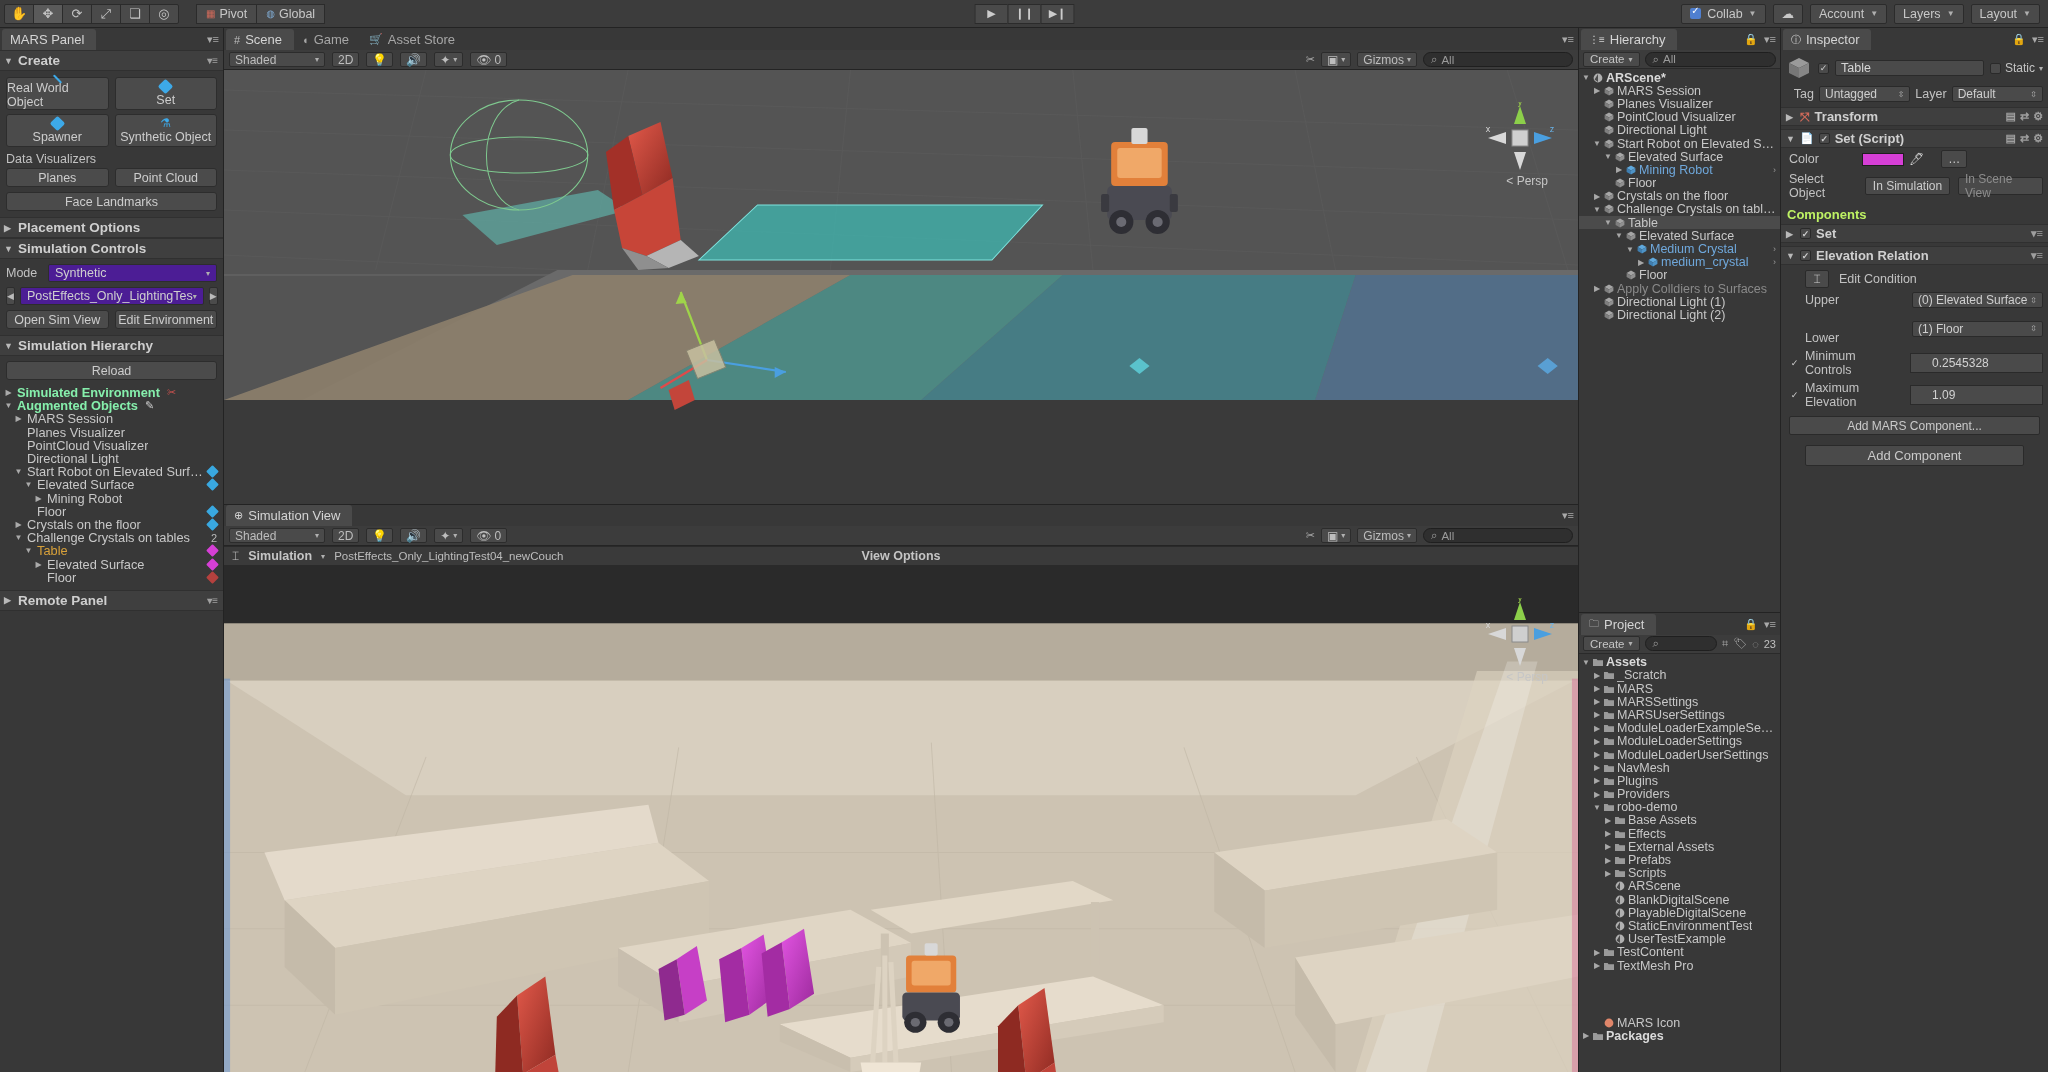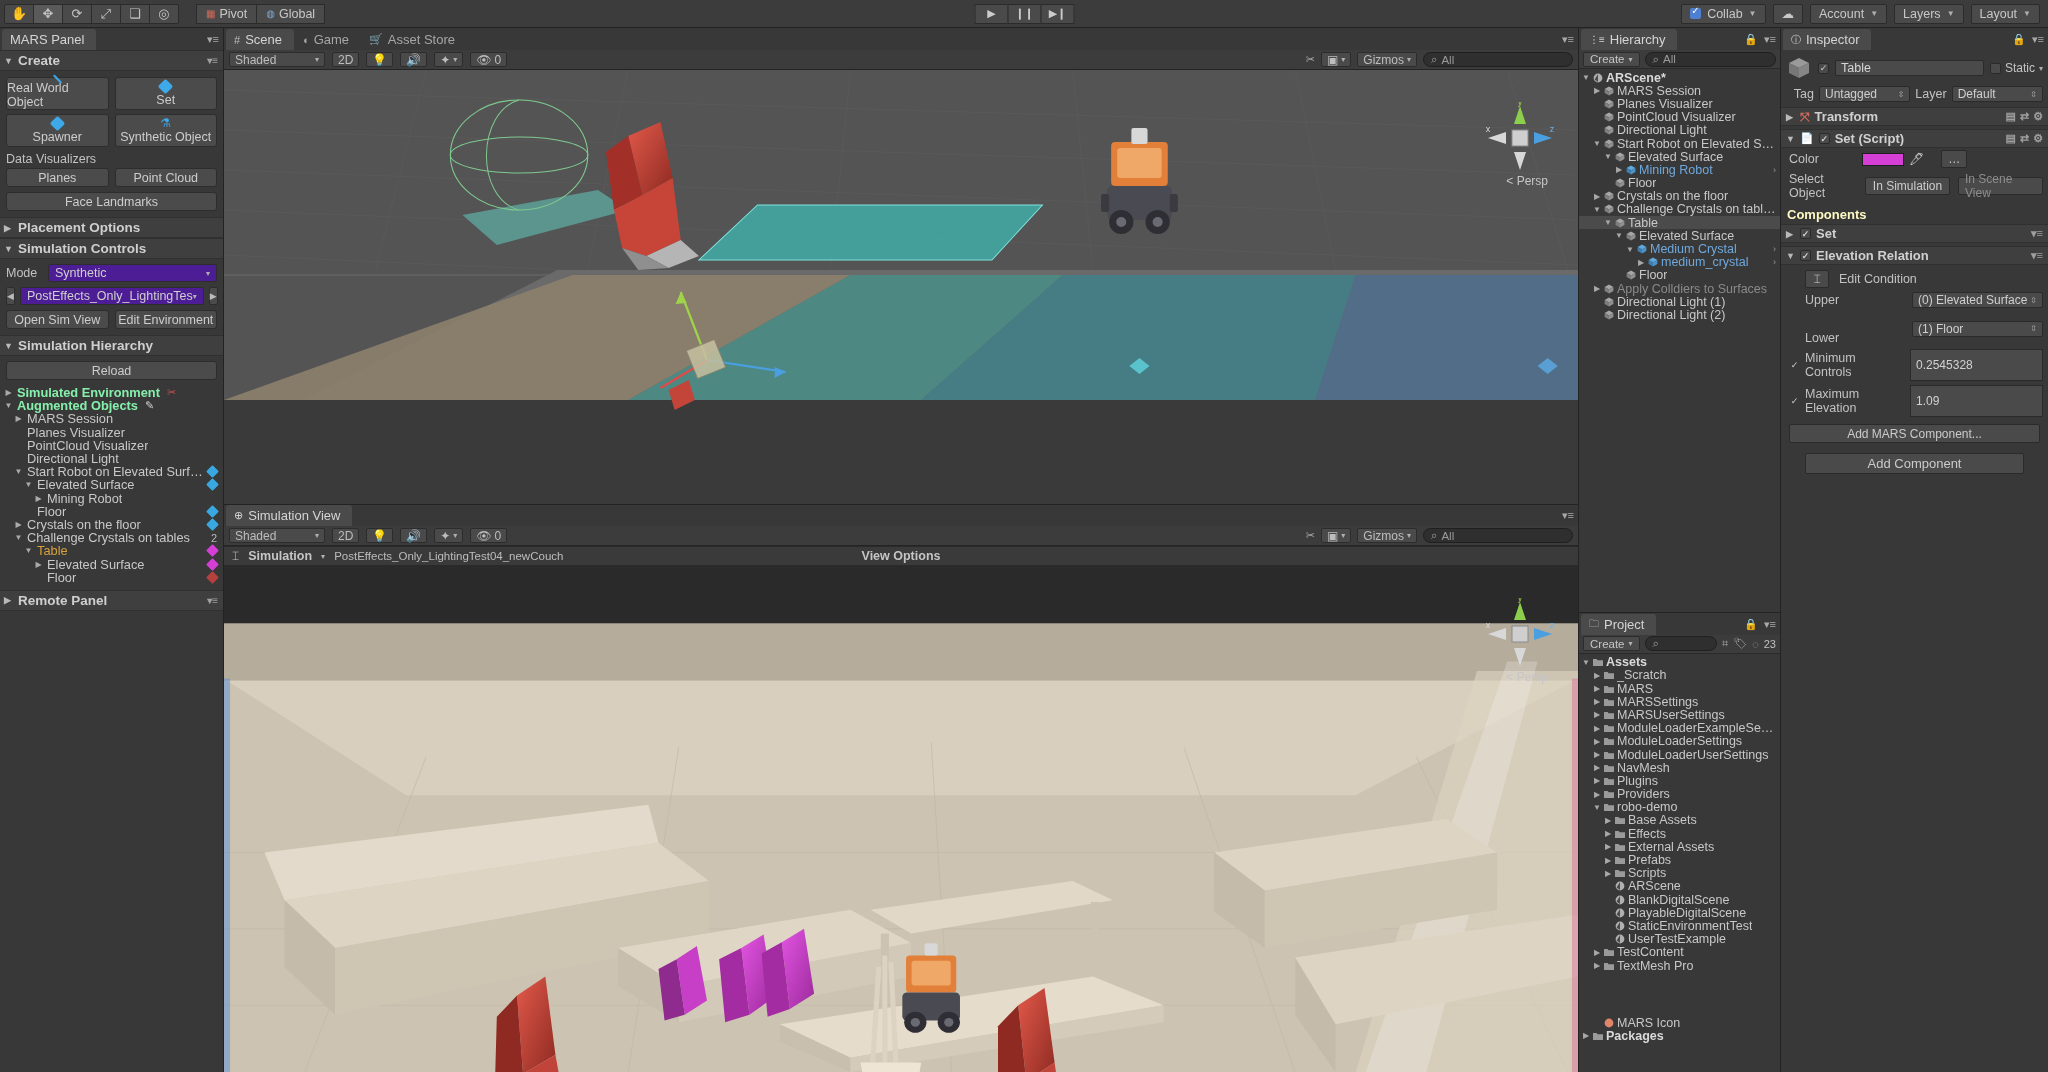--- a/index.html
+++ b/index.html
@@ -195,24 +195,24 @@
   .comp-header .icons { margin-left: auto; display: flex; gap: 4px; color: #9f9f9f; font-size: 11px; }
   .color-swatch { width: 42px; height: 13px; border: 1px solid #1e1e1e; }
   .sm-btn { height: 18px; padding: 0 6px; background: #4a4a4a; border: 1px solid #2a2a2a;
             border-radius: 2px; display: flex; align-items: center; justify-content: center;
             font-size: 12px; color: #cccccc; }
   .sm-btn.ghost { color: #8d8d8d; }
   .wide-btn { margin: 5px 8px; height: 19px; background: #4a4a4a; border: 1px solid #2a2a2a;
               border-radius: 2px; display: flex; align-items: center; justify-content: center;
               font-size: 12px; color: #cacaca; }
   .wide-btn.big { margin: 10px 24px; height: 21px; font-size: 13px; }
-  .val-field { flex: 1; height: 32px; background: #4a4a4a; border: 1px solid #2a2a2a;
-               border-radius: 0; padding: 0 5px; display: flex; align-items: center;
+  .val-field { flex: 1; height: 20px; background: #4a4a4a; border: 1px solid #2a2a2a;
+               border-radius: 0; padding: 0 21px; display: flex; align-items: center;
                font-size: 12px; color: #d2d2d2; }
-  .section-bold { font-weight: bold; font-size: 13px; color: #fef9c3; padding: 5px 6px 2px 6px; }
+  .section-bold { font-weight: bold; font-size: 13px; color: #bef264; padding: 5px 6px 2px 6px; }
 
   
   svg { display: block; }
 </style>
 </head>
 <body>
 
 <div class="app">
 
   <div class="toolbar">

